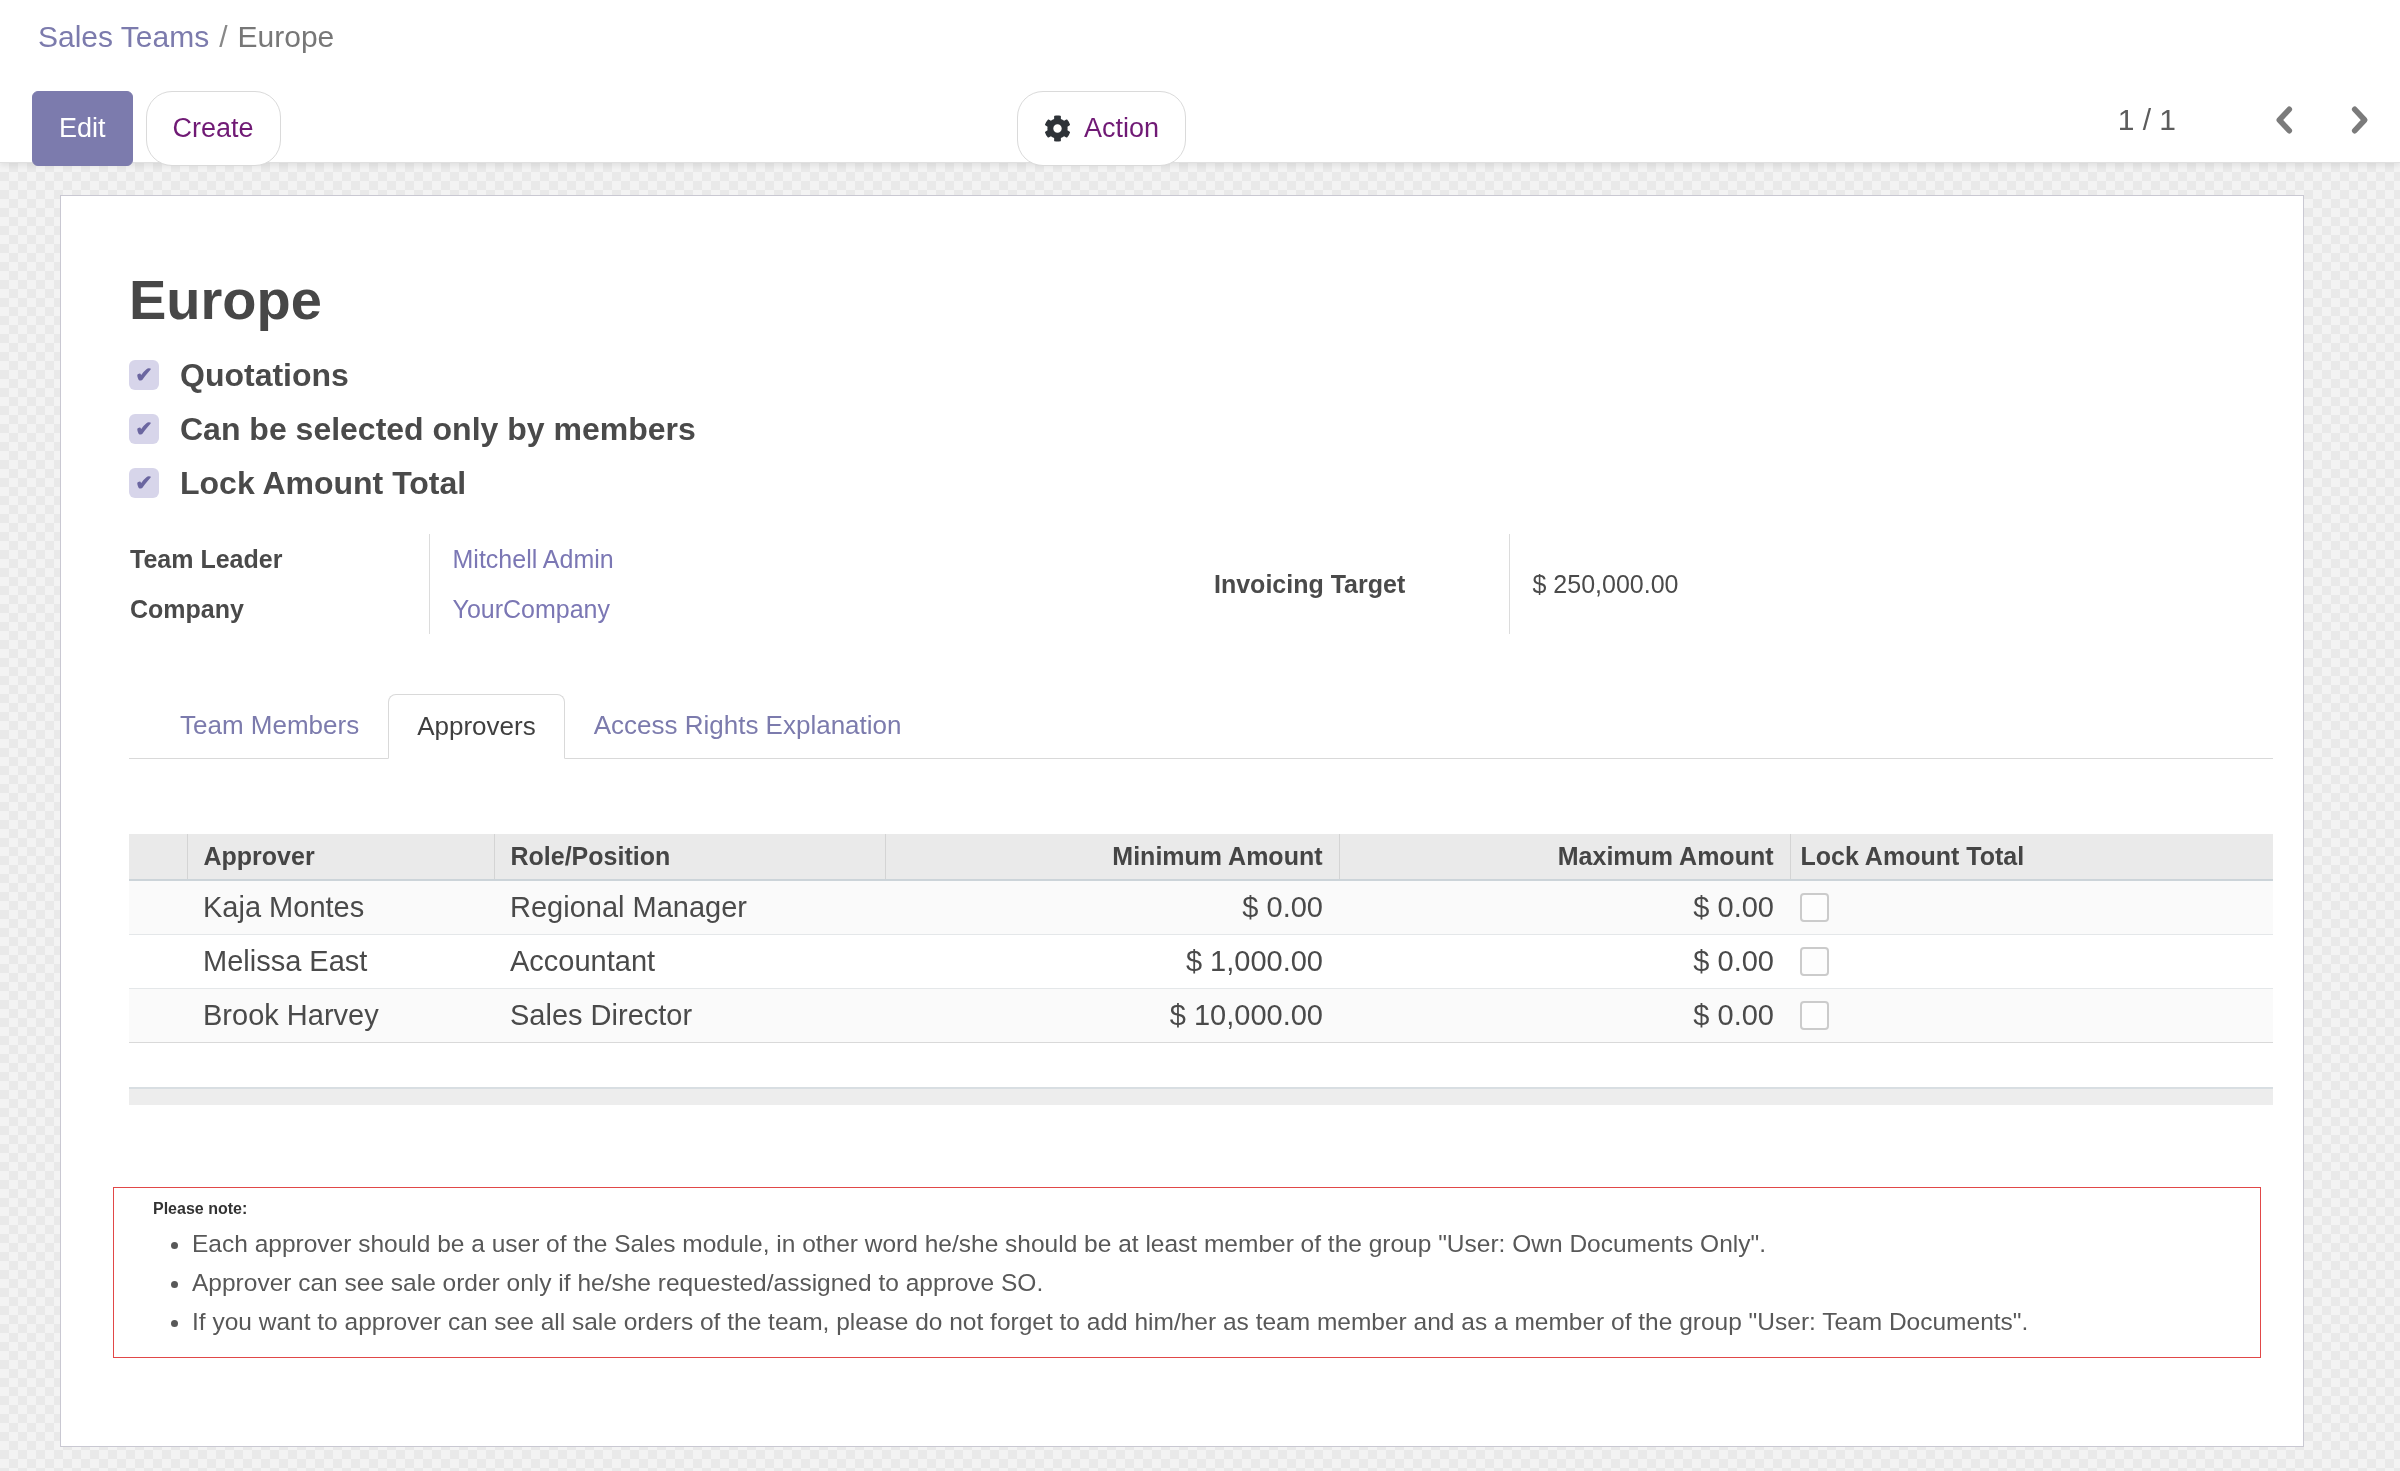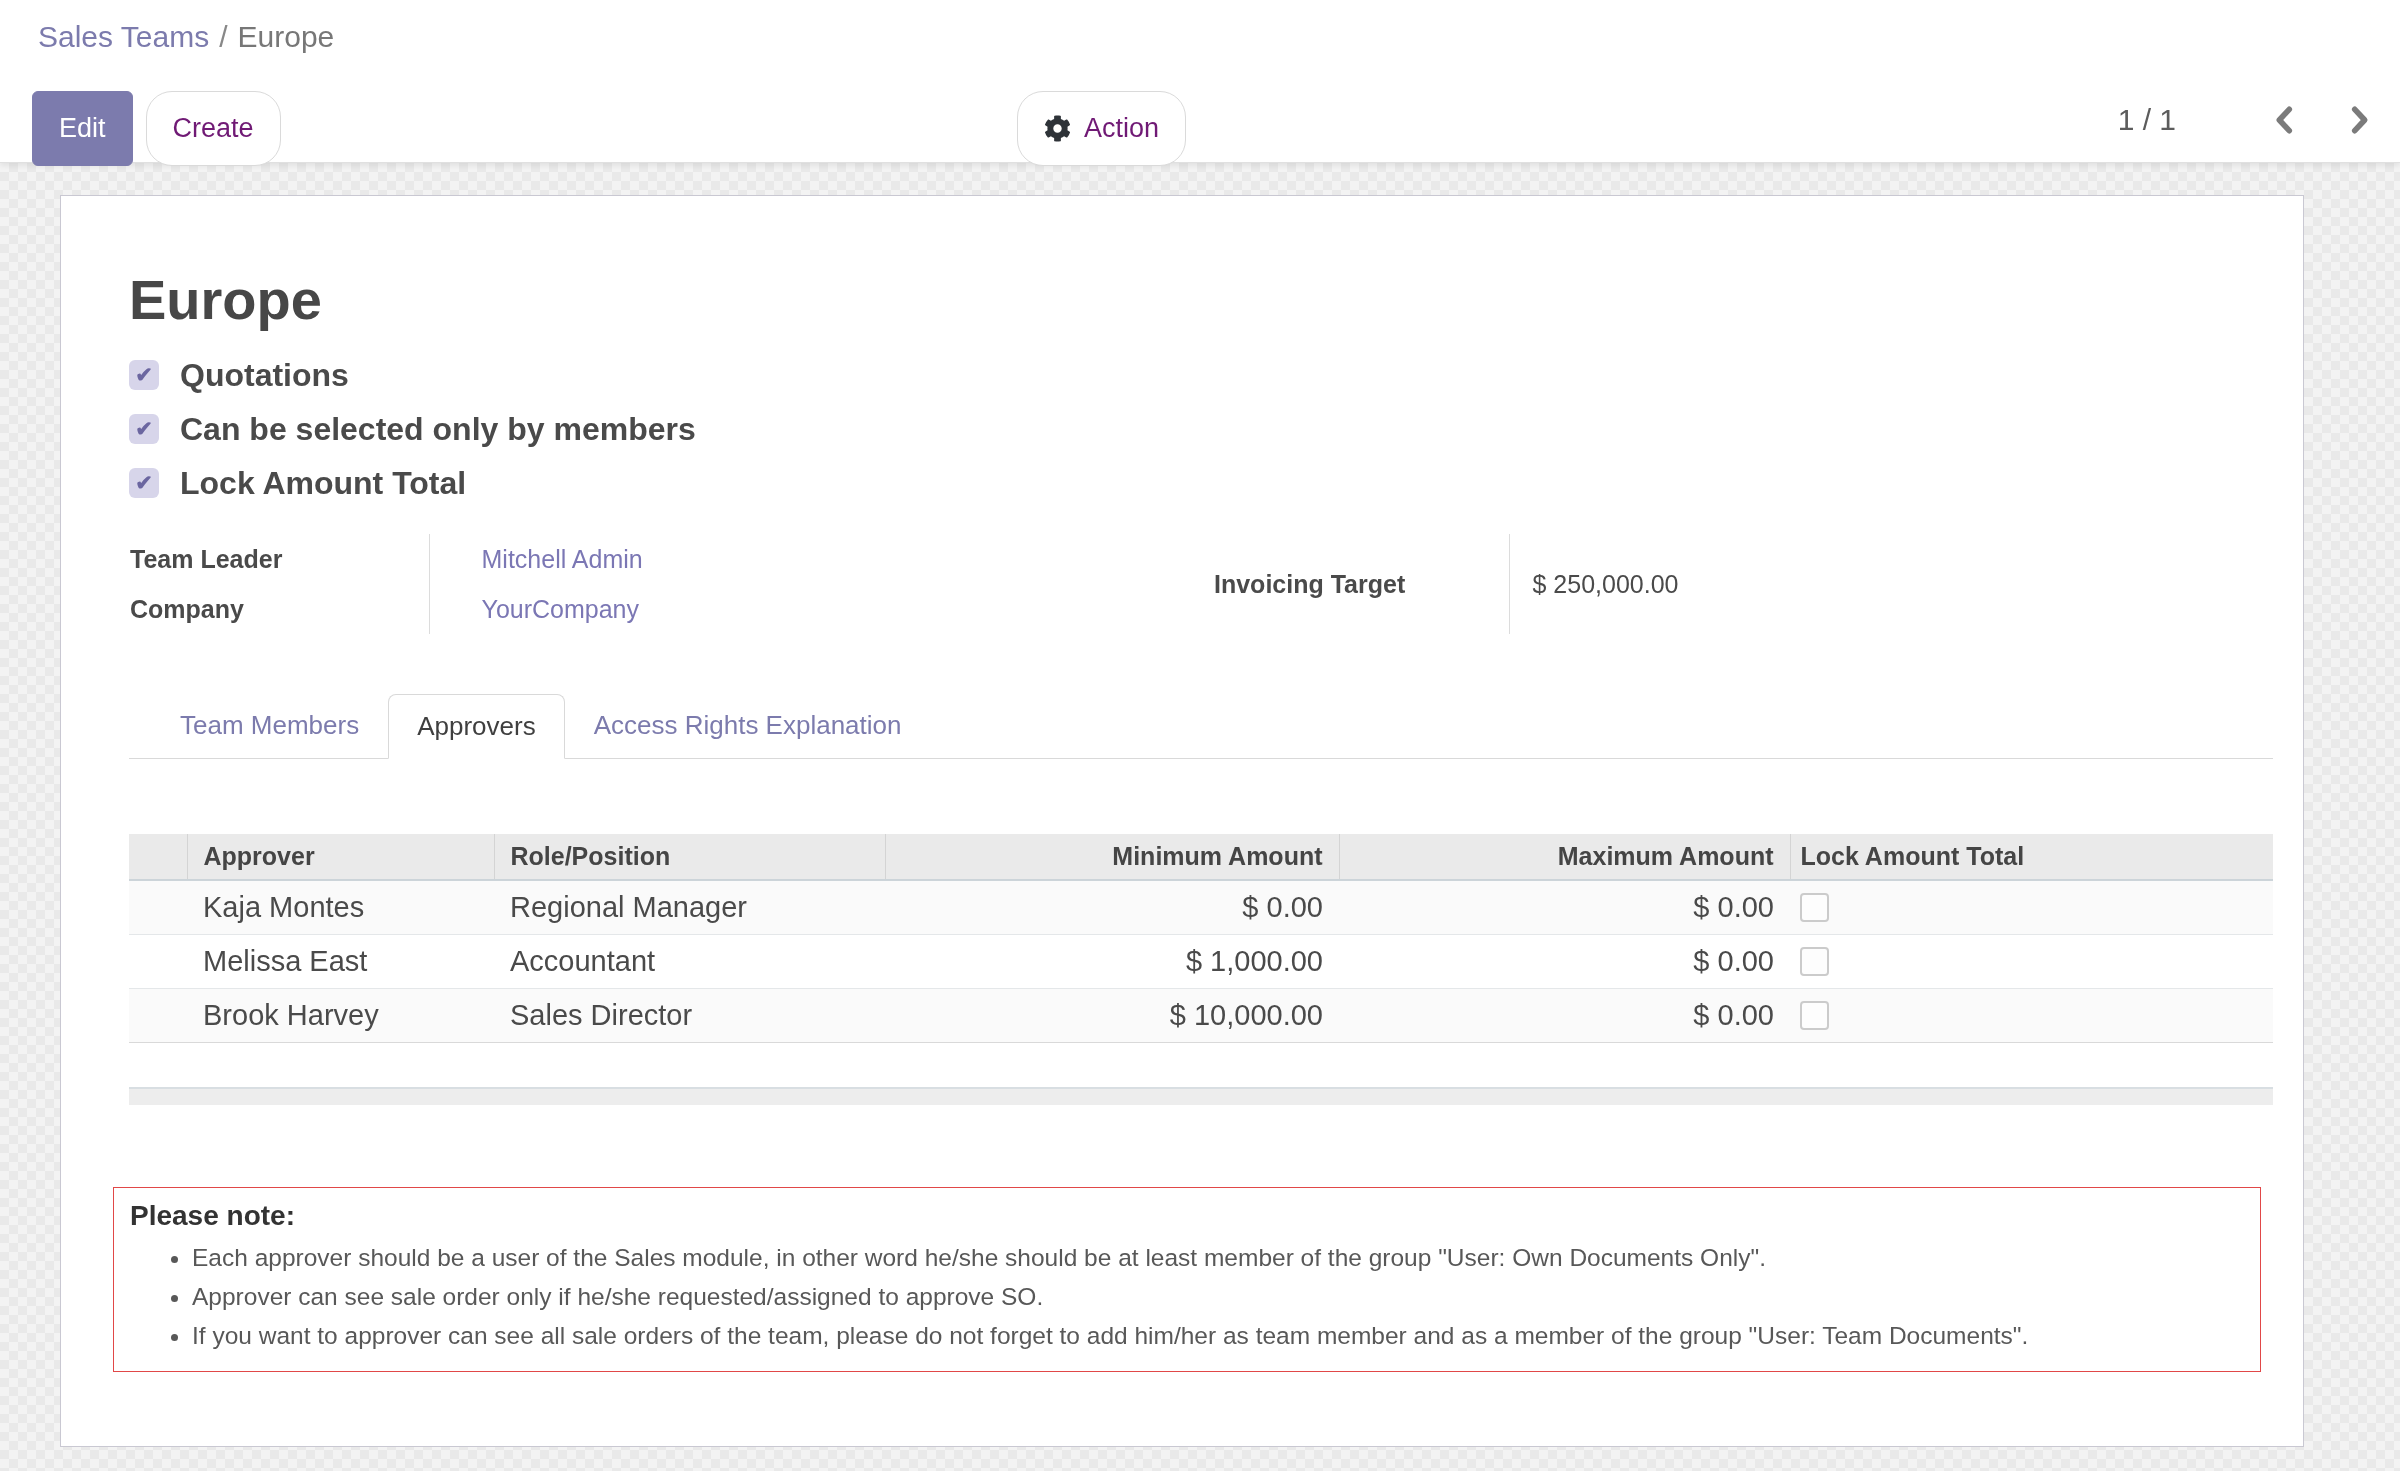--- a/index.html
+++ b/index.html
@@ -69,21 +69,21 @@
   }
   .check-label { font-weight:bold; font-size:32px; color:#4a4a4a; }
 
   
   .fields { margin-top:24px; display:grid; grid-template-columns:1fr 1fr; }
   table.fgroup { border-collapse:collapse; width:100%; }
   .fgroup td { height:50px; vertical-align:middle; font-size:25px; }
   .fgroup td.flabel { width:300px; font-weight:bold; color:#4a4a4a; }
   .fgroup.fgroup-right td.flabel { width:308px; padding-left:13px; }
   .fgroup td.fvalue { border-left:1px solid #dcdcdc; padding-left:23px; color:#4a4a4a; }
-  .fvalue a.link { color:var(--link,#7b77b4); text-decoration:none; cursor:pointer;margin-left:29px; }
+  .fvalue a.link { color:var(--link,#7b77b4); text-decoration:none; cursor:pointer; }
 
   
   .notebook { margin-top:59px; }
   .tabbar { display:flex; align-items:flex-end; padding-left:22px; border-bottom:1px solid #d9d9d9; }
   .tab { padding:16px 28px; font-size:26px; color:var(--accent,#7c7bad); cursor:pointer; border:1px solid transparent; }
   .tab.active {
     color:#3f3f3f; background:#fff;
     border:1px solid #d9d9d9; border-bottom:1px solid #fff;
     margin-bottom:-1px; border-radius:8px 8px 0 0;
   }
@@ -111,21 +111,21 @@
   .cb-empty { width:29px; height:29px; border:2px solid #cbcbcb; border-radius:4px; background:#fdfdfd; cursor:pointer; }
 
   .table-footer-strip { margin-top:44px; height:18px; background:#ededed; border-top:2px solid #d8dee2; }
 
   
   .note-box {
     margin:82px 12px 0 -16px;
     border:1px solid var(--note-border,#e14747);
     padding:12px 20px 16px 16px;
   }
-  .note-title { font-weight:bold; font-size:28px; color:#333; }
+  .note-title { font-weight:bold; font-size:16px; color:#333;margin-left:23px; }
   .note-box ul { margin:6px 0 0; padding-left:62px; }
   .note-box li { font-size:24.5px; color:#585858; line-height:39px; }
 </style>
 </head>
 <body>
 
 <div class="control-panel">
   <div class="breadcrumb">
     <a class="bc-link">Sales Teams</a><span class="bc-sep">/</span><span class="bc-current">Europe</span>
   </div>

